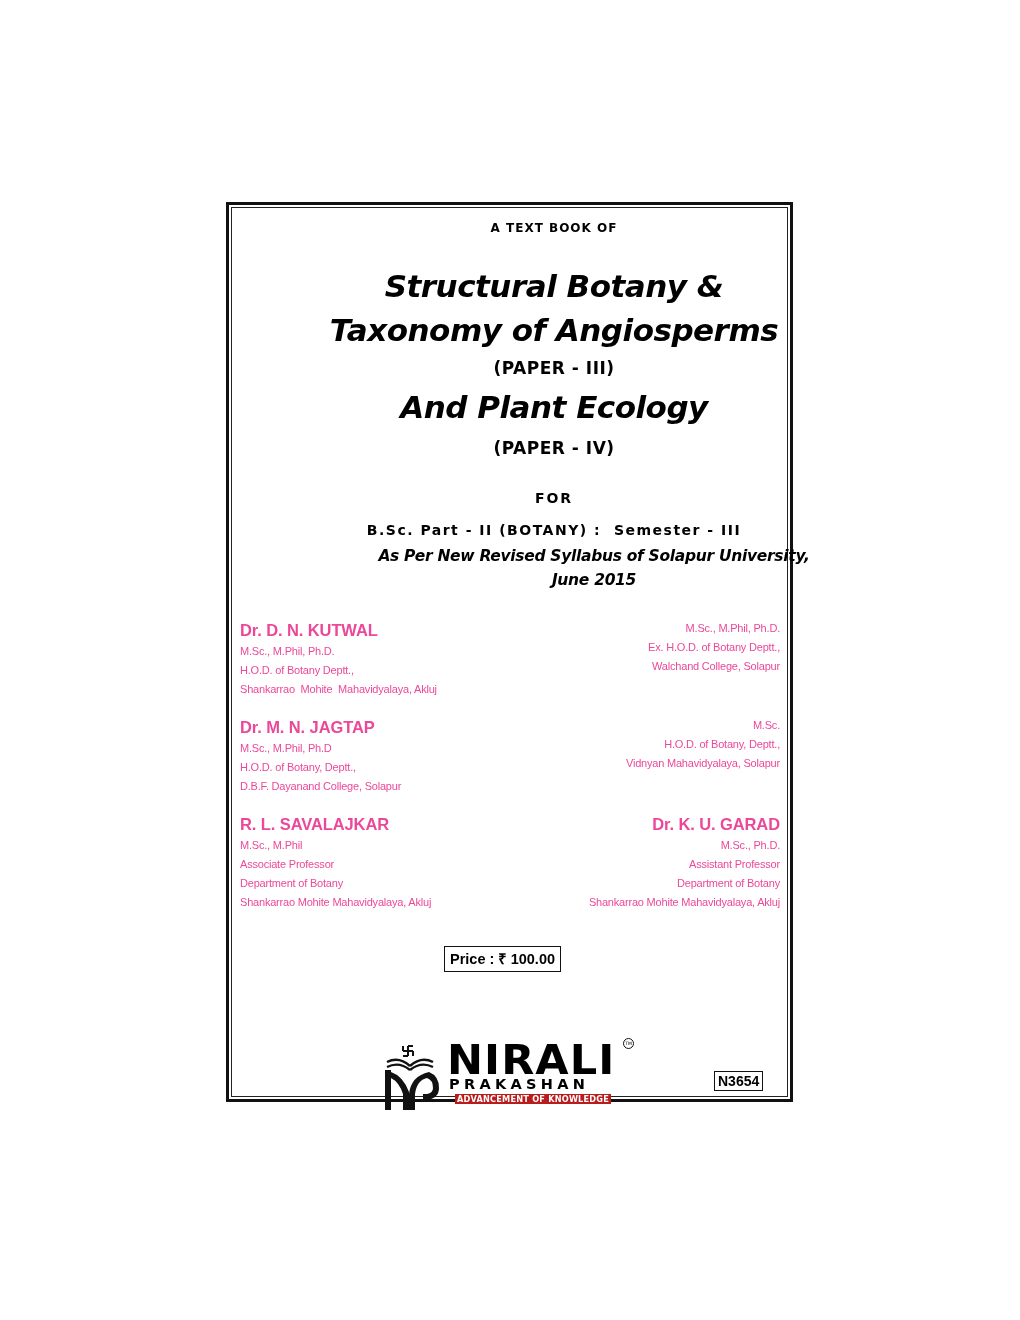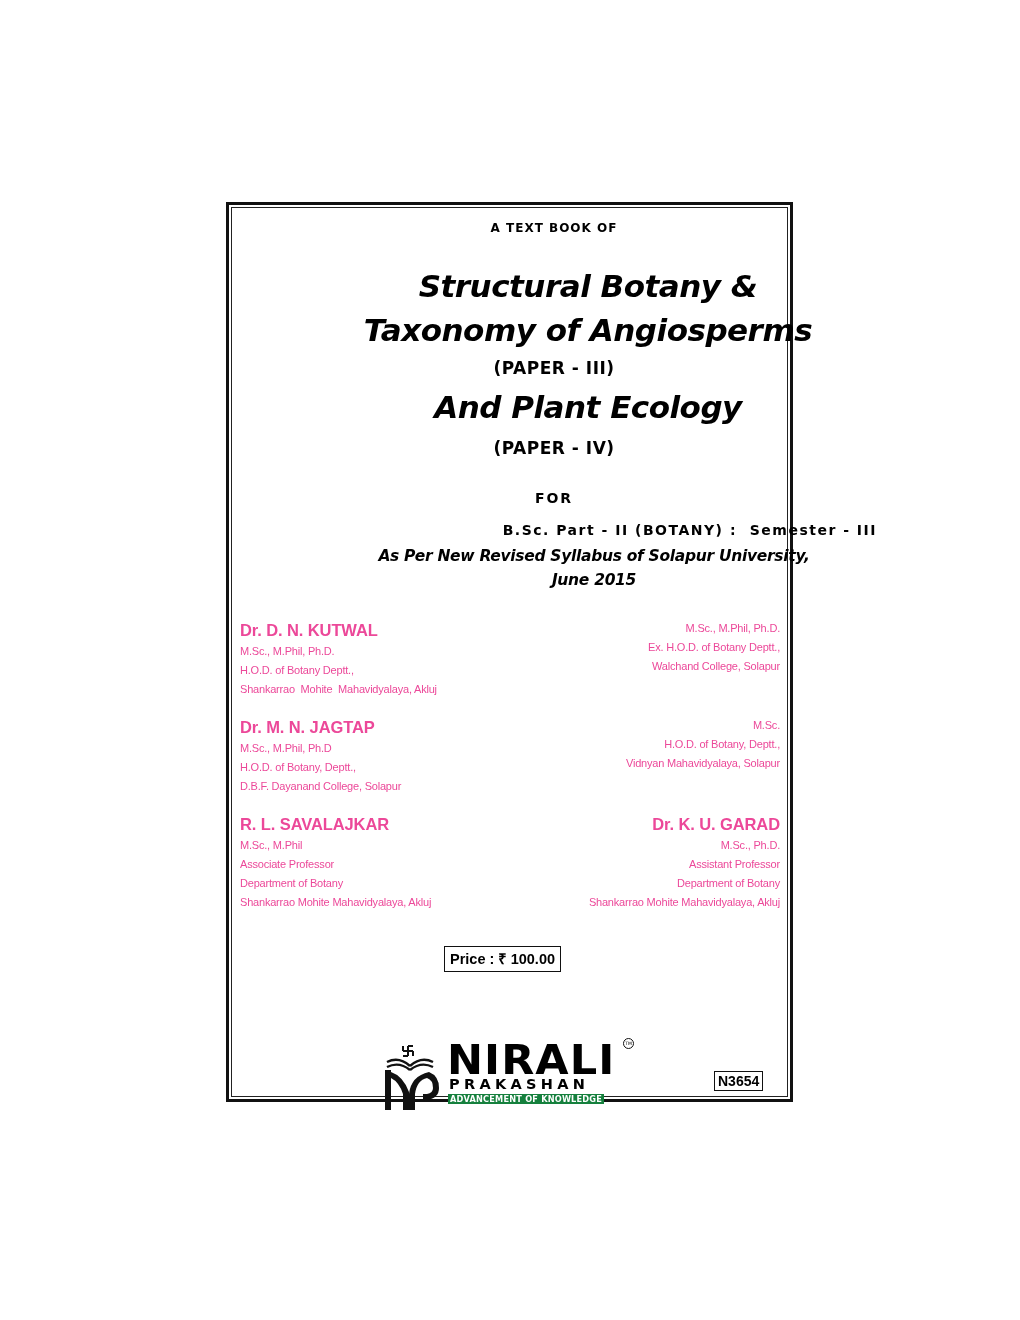--- a/index.html
+++ b/index.html
@@ -8,21 +8,21 @@
       position: absolute; left: 226px; top: 202px; width: 567px; height: 900px;
       box-sizing: border-box; border: 3px solid #111;
     }
     .frame-inner {
       position: absolute; left: 231px; top: 207px; width: 557px; height: 890px;
       box-sizing: border-box; border: 1px solid #222;
     }
     .center { position: absolute; left: 231px; width: 646px; text-align: center; }
     .wide-bold { font-family: "DejaVu Sans", sans-serif; font-weight: bold; letter-spacing: 0.5px; }
     .textbook-of { top: 221px; font-size: 12px; letter-spacing: 1px; }
-    .title { font-family: "DejaVu Sans", sans-serif; font-weight: bold; font-style: italic; font-size: 31px; line-height: 42px; letter-spacing: -0.5px; padding-left: 34px; }
+    .title { font-family: "DejaVu Sans", sans-serif; font-weight: bold; font-style: italic; font-size: 31px; line-height: 42px; letter-spacing: -0.5px; }
     .title1 { top: 265px; }
     .title2 { top: 309px; }
     .paper3 { top: 358px; font-size: 17px; }
     .title3 { top: 386px; }
     .paper4 { top: 438px; font-size: 17px; }
     .for { top: 490px; font-size: 14px; letter-spacing: 2px; }
     .bsc { top: 522px; font-size: 14px; letter-spacing: 1.5px; }
     .syllabus { font-family: "DejaVu Sans", sans-serif; font-style: italic; font-weight: bold; font-size: 15.5px; top: 547px; letter-spacing: -0.3px; padding-left: 40px; }
     .syllabus2 { top: 571px; }
 
@@ -33,42 +33,42 @@
     .author .line { font-size: 11px; line-height: 19px; letter-spacing: -0.2px; }
     .a1 { top: 619px; } .a3 { top: 716px; } .a5 { top: 813px; }
 
     .price {
       position: absolute; left: 444px; top: 946px; height: 24px; padding: 0 5px;
       border: 1.5px solid #111; font-family: "Liberation Sans", sans-serif; font-weight: bold; font-size: 14.5px; line-height: 24px;
     }
     .logo { position: absolute; left: 383px; top: 993px; width: 255px; height: 70px; margin-top: 47px; }
     .logo-word { position: absolute; left: 64px; top: 0px; font-family: "DejaVu Sans", sans-serif; font-weight: bold; font-size: 41px; line-height: 40px; letter-spacing: 1px; transform: scaleX(1.05); transform-origin: left top; }
     .logo-sub { position: absolute; left: 66px; top: 36px; font-family: "DejaVu Sans", sans-serif; font-weight: bold; font-size: 14.5px; letter-spacing: 4.3px; line-height: 16px; }
-    .logo-tag { position: absolute; left: 65px; top: 54px; background: #15803d; color: #fff; font-family: "DejaVu Sans", sans-serif; font-weight: bold; font-size: 8.2px; line-height: 10px; padding: 0 2px; letter-spacing: 0.2px; white-space: nowrap; }
+    .logo-tag { position: absolute; left: 72px; top: 54px; background: #b91c1c; color: #fff; font-family: "DejaVu Sans", sans-serif; font-weight: bold; font-size: 8.2px; line-height: 10px; padding: 0 2px; letter-spacing: 0.2px; white-space: nowrap; }
     .logo-tm { position: absolute; left: 240px; top: -2px; font-family: "DejaVu Sans", sans-serif; font-size: 7px; border: 1px solid #111; border-radius: 50%; width: 9px; height: 9px; line-height: 9px; text-align: center; }
     .logo-icon { position: absolute; left: 0; top: 2px; }
     .code {
       position: absolute; left: 714px; top: 1071px; height: 18px; padding: 0 3px;
       border: 1.5px solid #111; font-family: "Liberation Sans", sans-serif; font-weight: bold; font-size: 14px; line-height: 18px;
     }
   </style>
 </head>
 <body>
 
 <div class="frame-outer"></div>
 <div class="frame-inner"></div>
 
 <div class="center wide-bold textbook-of">A TEXT BOOK OF</div>
 <div class="center title title1">Structural Botany &amp;</div>
 <div class="center title title2">Taxonomy of Angiosperms</div>
 <div class="center wide-bold paper3">(PAPER - III)</div>
 <div class="center title title3">And Plant Ecology</div>
 <div class="center wide-bold paper4">(PAPER - IV)</div>
 <div class="center wide-bold for">FOR</div>
-<div class="center wide-bold bsc" style="white-space:pre;text-align:right;">B.Sc. Part - II (BOTANY) :  Semester - III</div>
+<div class="center wide-bold bsc" style="white-space:pre;">B.Sc. Part - II (BOTANY) :  Semester - III</div>
 <div class="center syllabus">As Per New Revised Syllabus of Solapur University,</div>
 <div class="center syllabus syllabus2">June 2015</div>
 
 <div class="author left a1">
   <div class="name">Dr. D. N. KUTWAL</div>
   <div class="line">M.Sc., M.Phil, Ph.D.</div>
   <div class="line">H.O.D. of Botany Deptt.,</div>
   <div class="line" style="white-space:pre;">Shankarrao  Mohite  Mahavidyalaya, Akluj</div>
 </div>
 <div class="author right a1">

